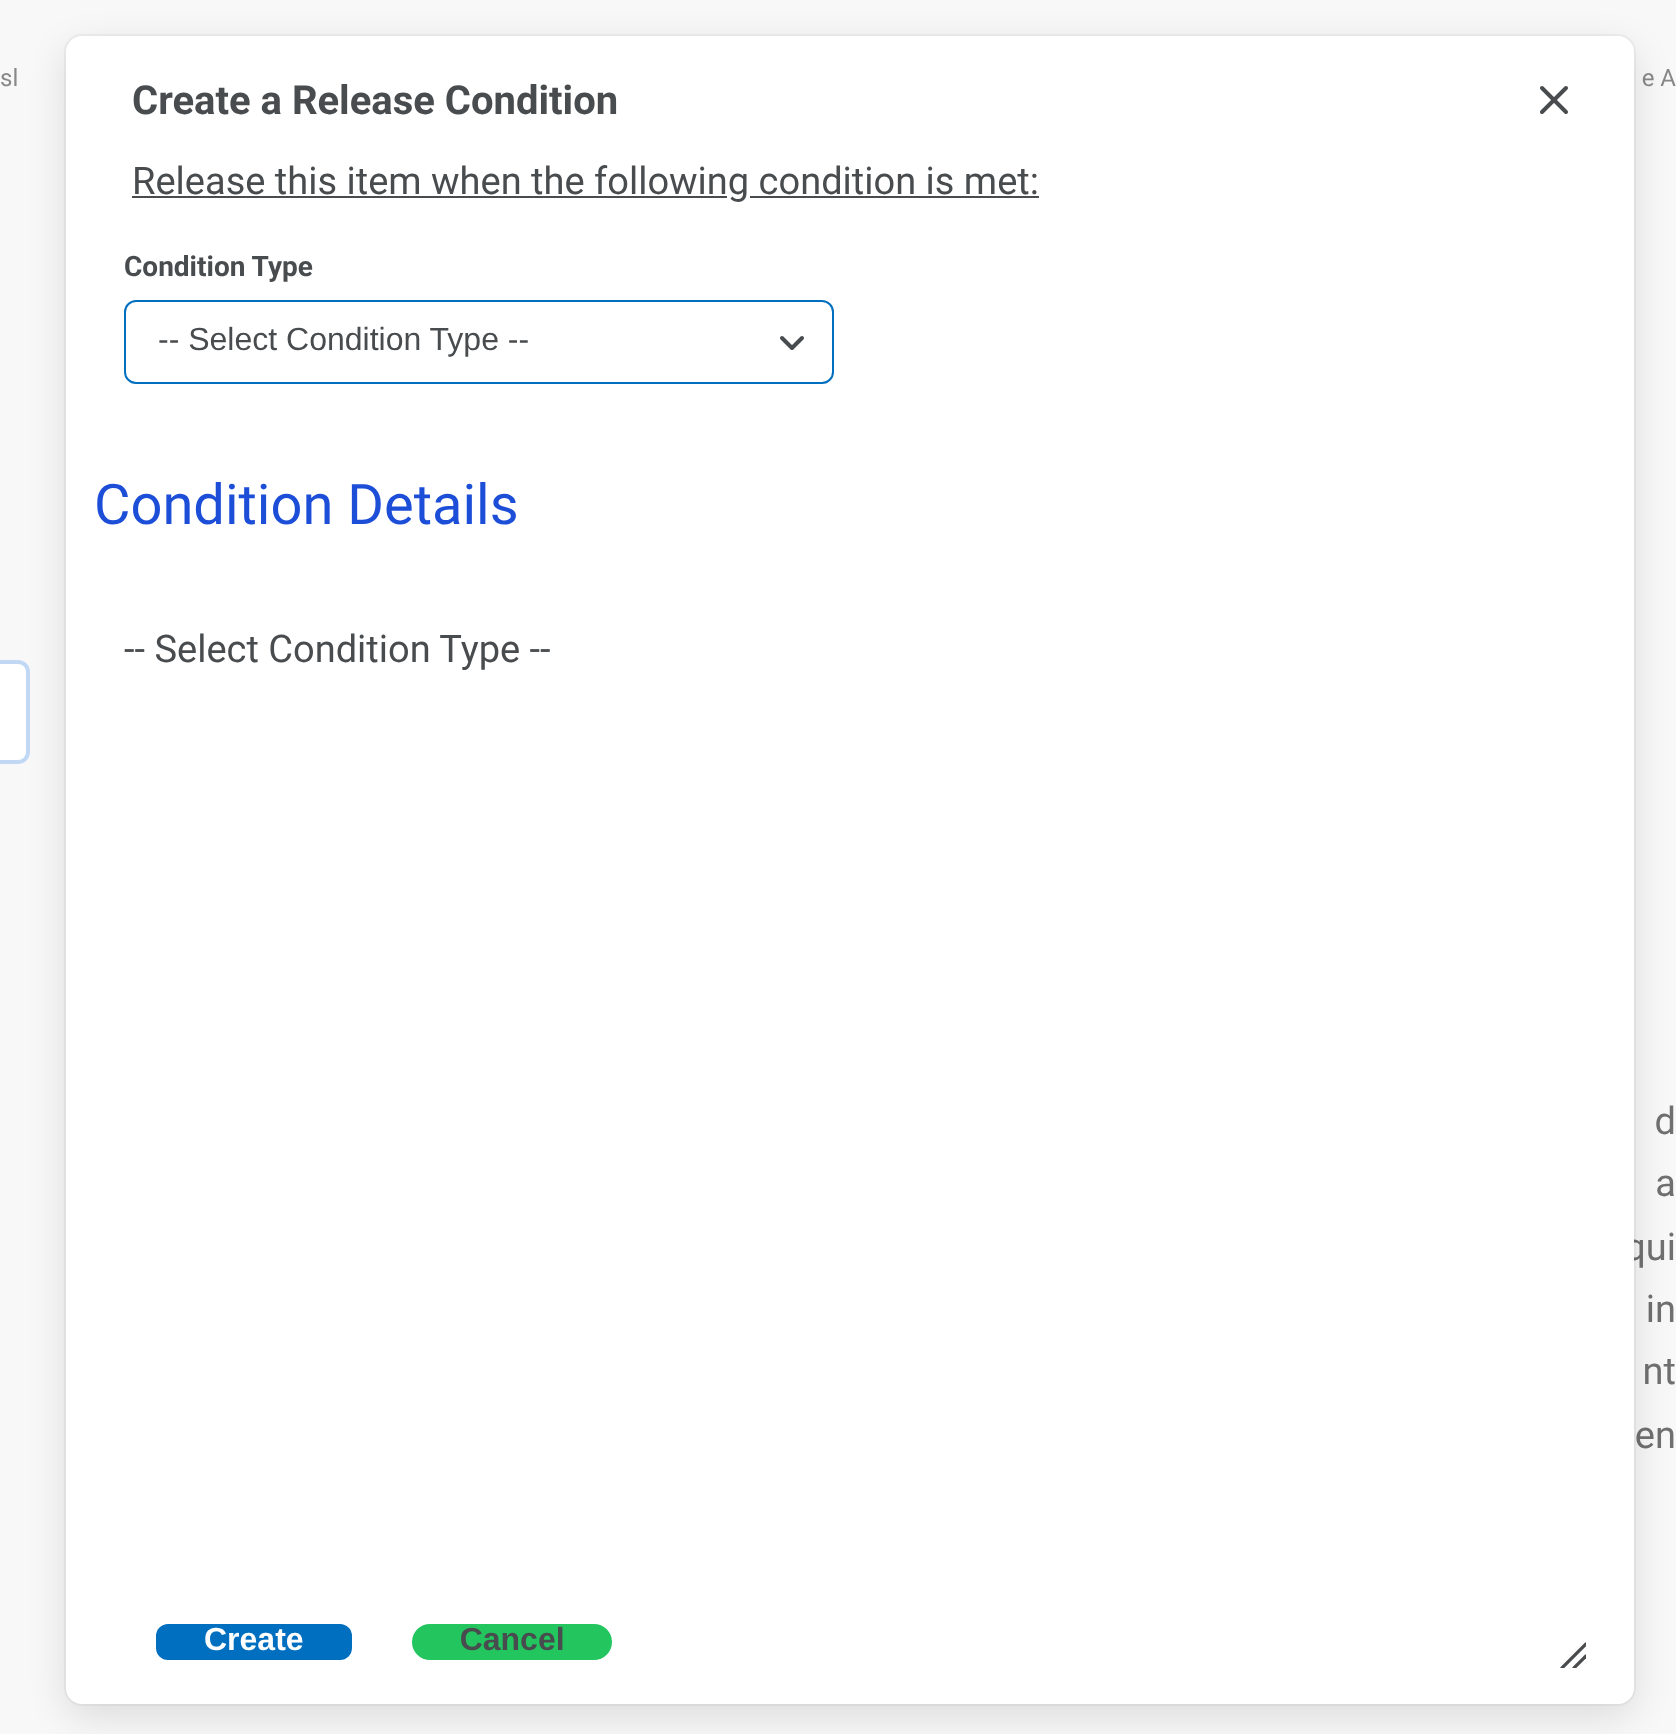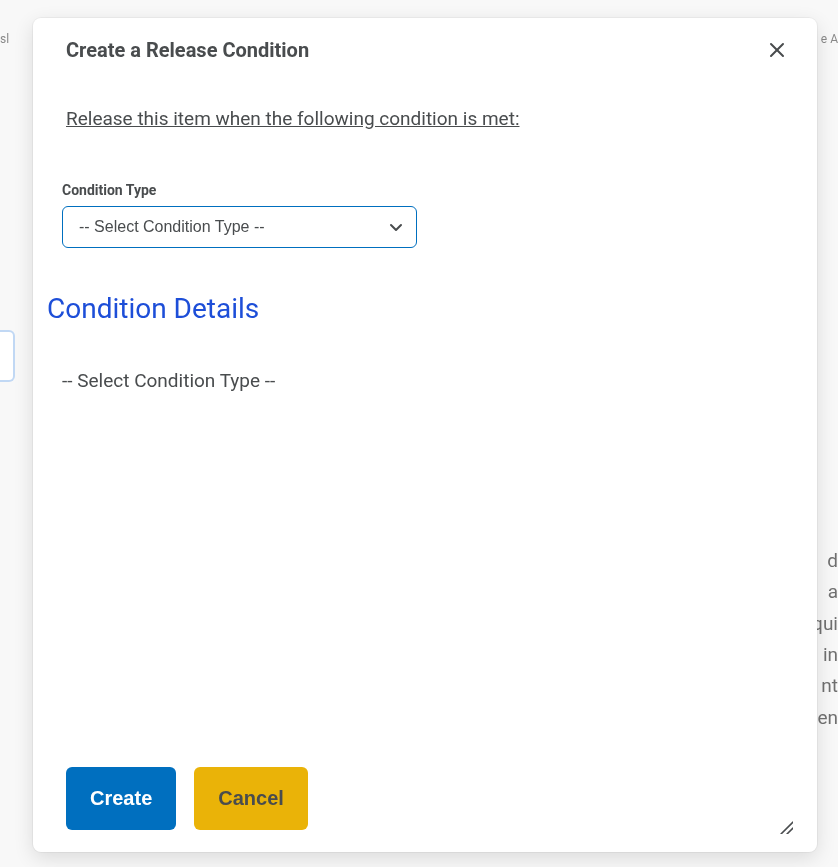--- a/index.html
+++ b/index.html
@@ -50,21 +50,20 @@
       position: absolute;
       top: 18px;
       left: 33px;
       right: 21px;
       bottom: 15px;
       background: #fff;
       border-radius: 8px;
       box-shadow: 0 6px 20px rgba(0,0,0,0.12), 0 0 0 1px rgba(0,0,0,0.04);
       display: flex;
       flex-direction: column;
-      gap: 28px;
     }
     .modal-header {
       padding: 20px 28px 0 33px;
       display: flex;
       justify-content: space-between;
       align-items: flex-start;
     }
     .modal-title {
       font-size: 20px;
       font-weight: 700;
@@ -149,32 +148,34 @@
     .modal-footer {
       padding: 18px 28px 22px 33px;
       display: flex;
       align-items: center;
       gap: 18px;
       position: relative;
     }
     .btn {
       border: none;
       border-radius: 6px;
-      padding: 20px 24px;
-      font-size: 20px;
+      padding: 0 24px;
+      font-size: 16px;
       font-weight: 700;
       cursor: pointer;
+      margin-left: 12px;
     }
     .btn-primary {
       background: #006fbf;
       color: #fff;
     }
     .btn-secondary {
-      background: #eab308;
-      color: #494c4e;
+      background: #22c55e;
+      color: #494c4e;
+      border-radius: 10px;
     }
     .resize-handle {
       position: absolute;
       right: 24px;
       bottom: 18px;
       color: #494c4e;
       cursor: nwse-resize;
     }
     .resize-handle svg {
       width: 16px;

